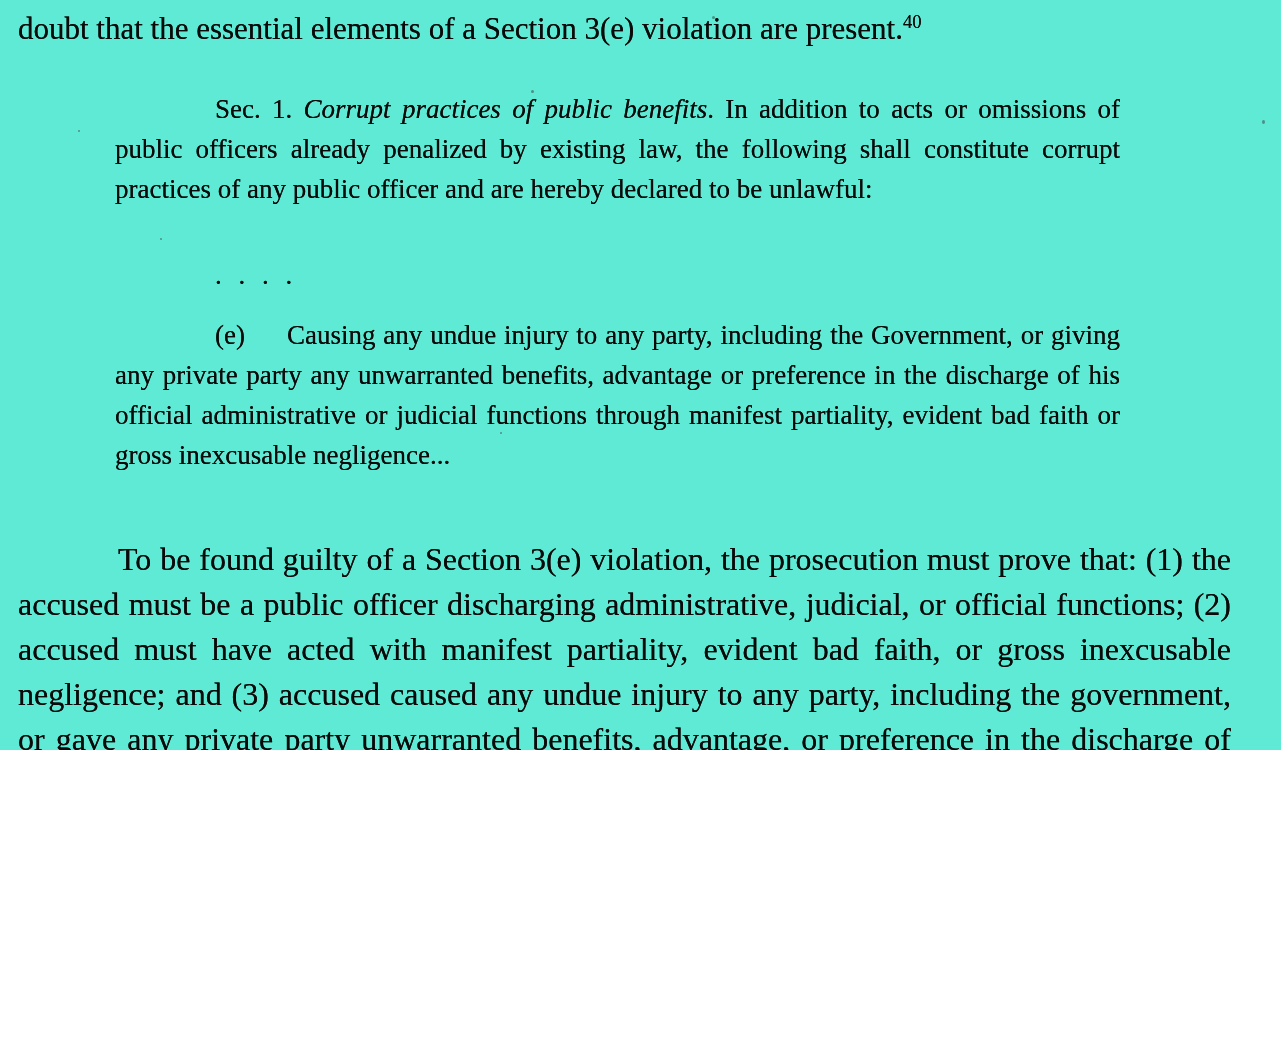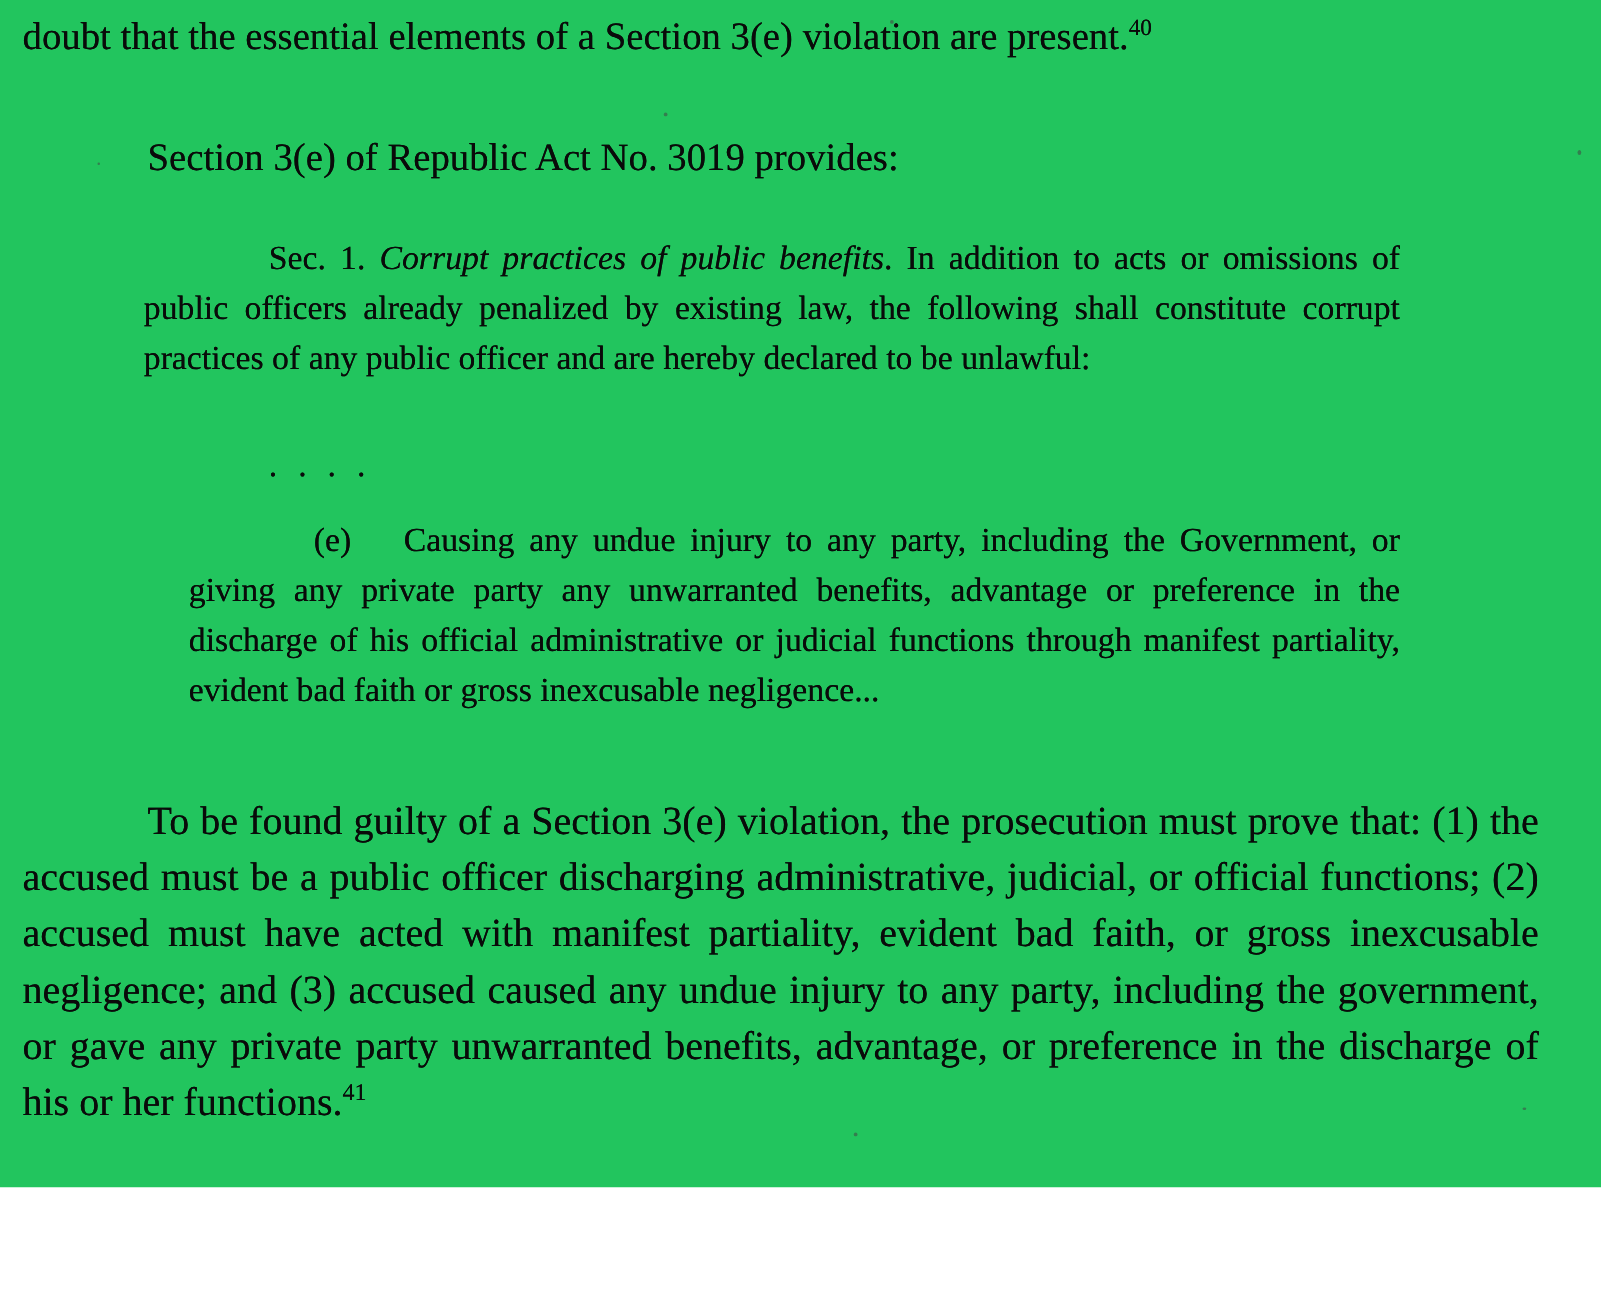--- a/index.html
+++ b/index.html
@@ -3,23 +3,23 @@
 <meta charset="utf-8">
 <style>
   html, body {
     margin: 0;
     padding: 0;
     background: #ffffff;
   }
   .page {
     position: relative;
     width: 1281px;
-    height: 950px;
+    height: 750px;
     box-sizing: border-box;
-    background: #22c55e;
+    background: #5eead4;
     color: #0a0a0a;
     font-family: "Liberation Serif", "DejaVu Serif", serif;
     padding: 6px 50px 0 18px;
     overflow: hidden;
     
     text-shadow: 0 0 0.45px rgba(0,0,0,0.85);
   }
   p { margin: 0; }
   sup {
     font-size: 0.60em;
@@ -56,21 +56,20 @@
     margin-top: 46px;
     margin-left: 100px;
     font-size: 27px;
     line-height: 40px;
     letter-spacing: 5px;
     text-align: left;
   }
   .quote-para.item-e {
     margin-top: 20px;
     text-indent: 100px;
-    margin-left: 36px;
   }
   .e-label {
     padding-right: 42px;
   }
   
   .body-final {
     margin-top: 62px;
     font-size: 32px;
     line-height: 45px;
     text-indent: 100px;
@@ -84,21 +83,20 @@
     opacity: 0.55;
   }
 </style>
 </head>
 <body>
 
 <div class="page">
 
   <p class="continuation"><span>doubt that the essential elements of a Section 3(e) violation are present.</span><sup>40</sup></p>
 
-  <p class="intro"><span>Section 3(e) of Republic Act No. 3019 provides:</span></p>
 
   <div class="blockquote">
 
     <p class="quote-para first"><span>Sec. 1. </span><i>Corrupt practices of public benefits</i><span>. In addition to acts or omissions of public officers already penalized by existing law, the following shall constitute corrupt practices of any public officer and are hereby declared to be unlawful:</span></p>
 
     <p class="ellipsis-line">. . . .</p>
 
     <p class="quote-para item-e"><span class="e-label">(e)</span><span>Causing any undue injury to any party, including the Government, or giving any private party any unwarranted benefits, advantage or preference in the discharge of his official administrative or judicial functions through manifest partiality, evident bad faith or gross inexcusable negligence...</span></p>
 
   </div>

